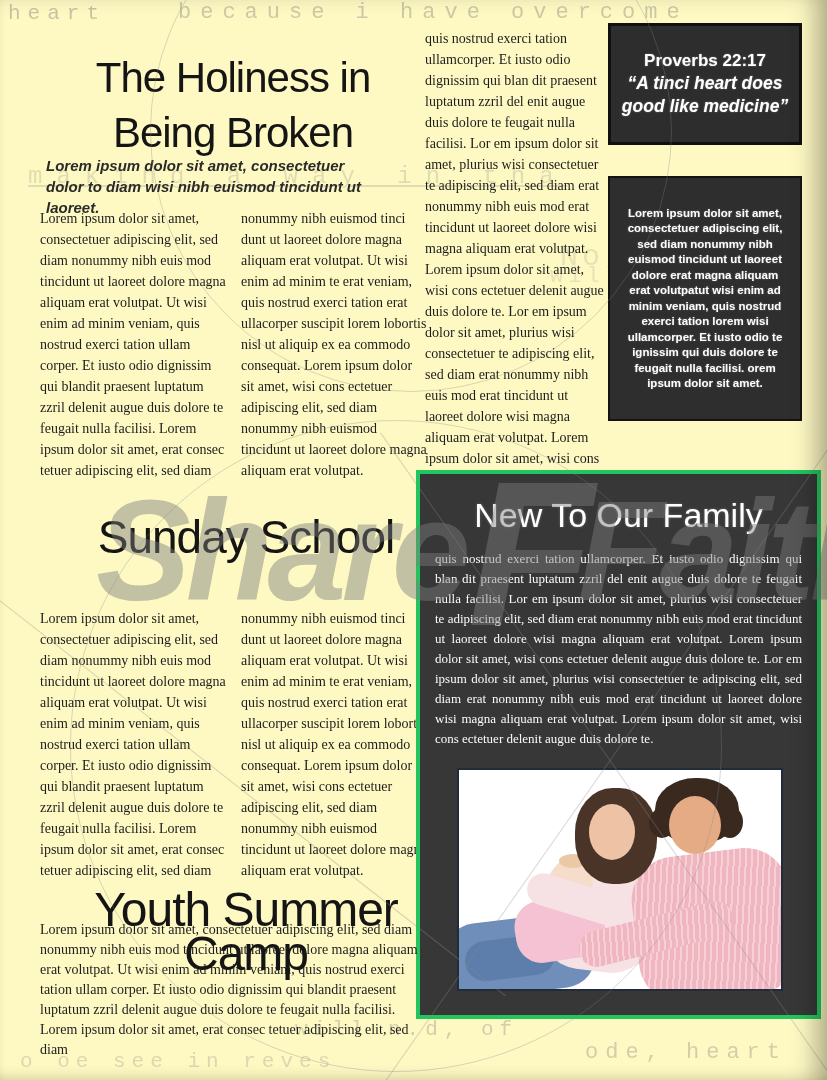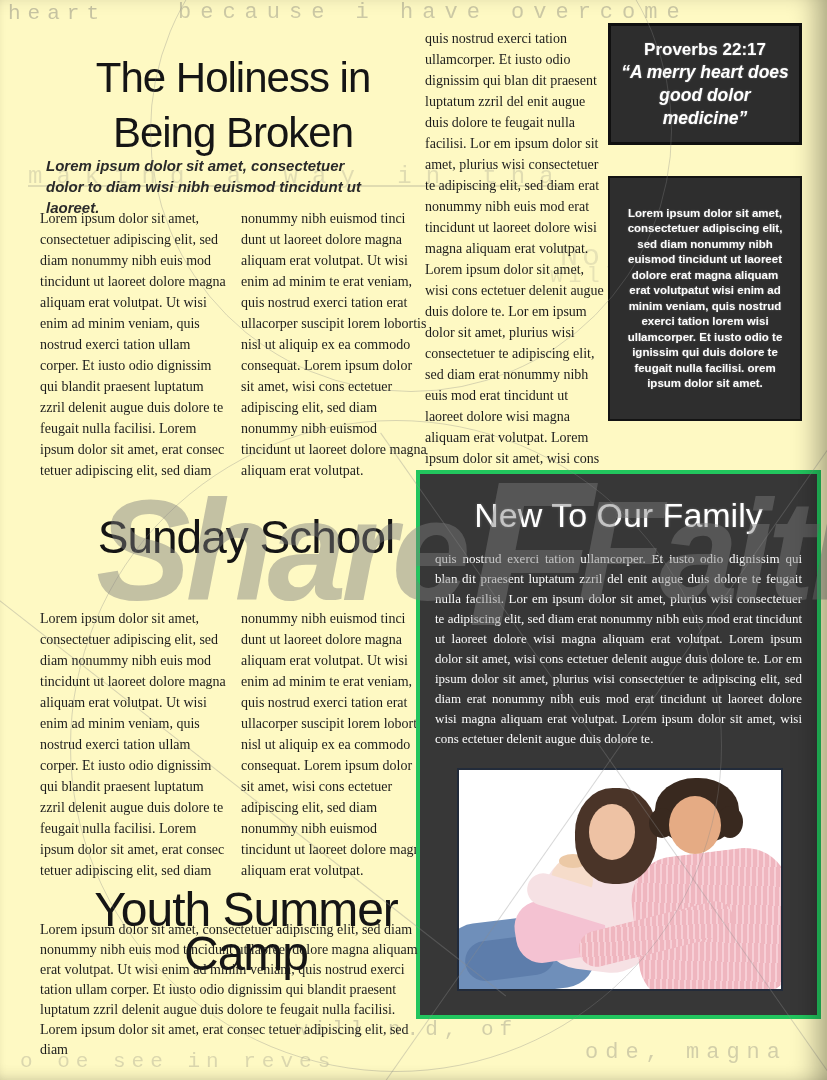--- a/index.html
+++ b/index.html
@@ -128,32 +128,32 @@
 <body>
 
 <div id="page">
 
   <span class="frag frag-0">heart</span>
   <span class="frag frag-1">because i have overcome</span>
   <span class="frag frag-2">making a way in tha</span>
   <span class="frag frag-3">No</span>
   <span class="frag frag-4">will</span>
   <span class="frag frag-5">will n.d, of</span>
-  <span class="frag frag-6">ode,  magna</span>
+  <span class="frag frag-6">ode,  heart</span>
   <span class="frag frag-7">o oe see  in reves</span>
 
   <h1 class="headline headline-holiness">The Holiness in Being Broken</h1>
   <p class="subtitle subtitle-holiness">Lorem ipsum dolor sit amet, consectetuer dolor to diam wisi nibh euismod tincidunt ut laoreet.</p>
   <p class="bodycol hol-col1">Lorem ipsum dolor sit amet, consectetuer adipiscing elit, sed diam nonummy nibh euis mod tincidunt ut laoreet dolore magna aliquam erat volutpat. Ut wisi enim ad minim veniam, quis nostrud exerci tation ullam corper. Et iusto odio dignissim qui blandit praesent luptatum zzril delenit augue duis dolore te feugait nulla facilisi. Lorem ipsum dolor sit amet, erat consec tetuer adipiscing elit, sed diam</p>
   <p class="bodycol hol-col2">nonummy nibh euismod tinci dunt ut laoreet dolore magna aliquam erat volutpat. Ut wisi enim ad minim te erat veniam, quis nostrud exerci tation erat ullacorper suscipit lorem lobortis nisl ut aliquip ex ea commodo consequat. Lorem ipsum dolor sit amet, wisi cons ectetuer adipiscing elit, sed diam nonummy nibh euismod tincidunt ut laoreet dolore magna aliquam erat volutpat.</p>
   <p class="bodycol hol-col3">quis nostrud exerci tation ullamcorper. Et iusto odio dignissim qui blan dit praesent luptatum zzril del enit augue duis dolore te feugait nulla facilisi. Lor em ipsum dolor sit amet, plurius wisi consectetuer te adipiscing elit, sed diam erat nonummy nibh euis mod erat tincidunt ut laoreet dolore wisi magna aliquam erat volutpat. Lorem ipsum dolor  sit amet, wisi cons ectetuer delenit augue duis dolore te. Lor em ipsum dolor sit amet, plurius wisi consectetuer te adipiscing elit, sed diam erat nonummy nibh euis mod erat tincidunt ut laoreet dolore wisi magna aliquam erat volutpat.  Lorem ipsum dolor  sit amet, wisi cons ectetuer delenit augue duis dolore te.</p>
 
   <div class="verse-box">
     <div class="verse-ref">Proverbs 22:17</div>
-    <div class="verse-quote">“A merry heart does good dolor medicine”</div>
+    <div class="verse-quote">“A tinci heart does good like medicine”</div>
   </div>
 
   <div class="side-box">
     <div>Lorem ipsum dolor sit amet, consectetuer adipiscing elit, sed diam nonummy nibh euismod tincidunt ut laoreet dolore erat magna aliquam erat volutpatut  wisi enim ad minim veniam, quis nostrud exerci tation lorem wisi ullamcorper. Et iusto odio te ignissim qui duis dolore te feugait nulla facilisi. orem ipsum dolor sit amet.</div>
   </div>
 
   <h1 class="headline headline-sunday">Sunday School</h1>
   <p class="bodycol ss-col1">Lorem ipsum dolor sit amet, consectetuer adipiscing elit, sed diam nonummy nibh euis mod tincidunt ut laoreet dolore magna aliquam erat volutpat. Ut wisi enim ad minim veniam, quis nostrud exerci tation ullam corper. Et iusto odio dignissim qui blandit praesent luptatum zzril delenit augue duis dolore te feugait nulla facilisi. Lorem ipsum dolor sit amet, erat consec tetuer adipiscing elit, sed diam</p>
   <p class="bodycol ss-col2">nonummy nibh euismod tinci dunt ut laoreet dolore magna aliquam erat volutpat. Ut wisi enim ad minim te erat veniam, quis nostrud exerci tation erat ullacorper suscipit lorem lobortis nisl ut aliquip ex ea commodo consequat. Lorem ipsum dolor sit amet, wisi cons ectetuer adipiscing elit, sed diam nonummy nibh euismod tincidunt ut laoreet dolore magna aliquam erat volutpat.</p>
 

